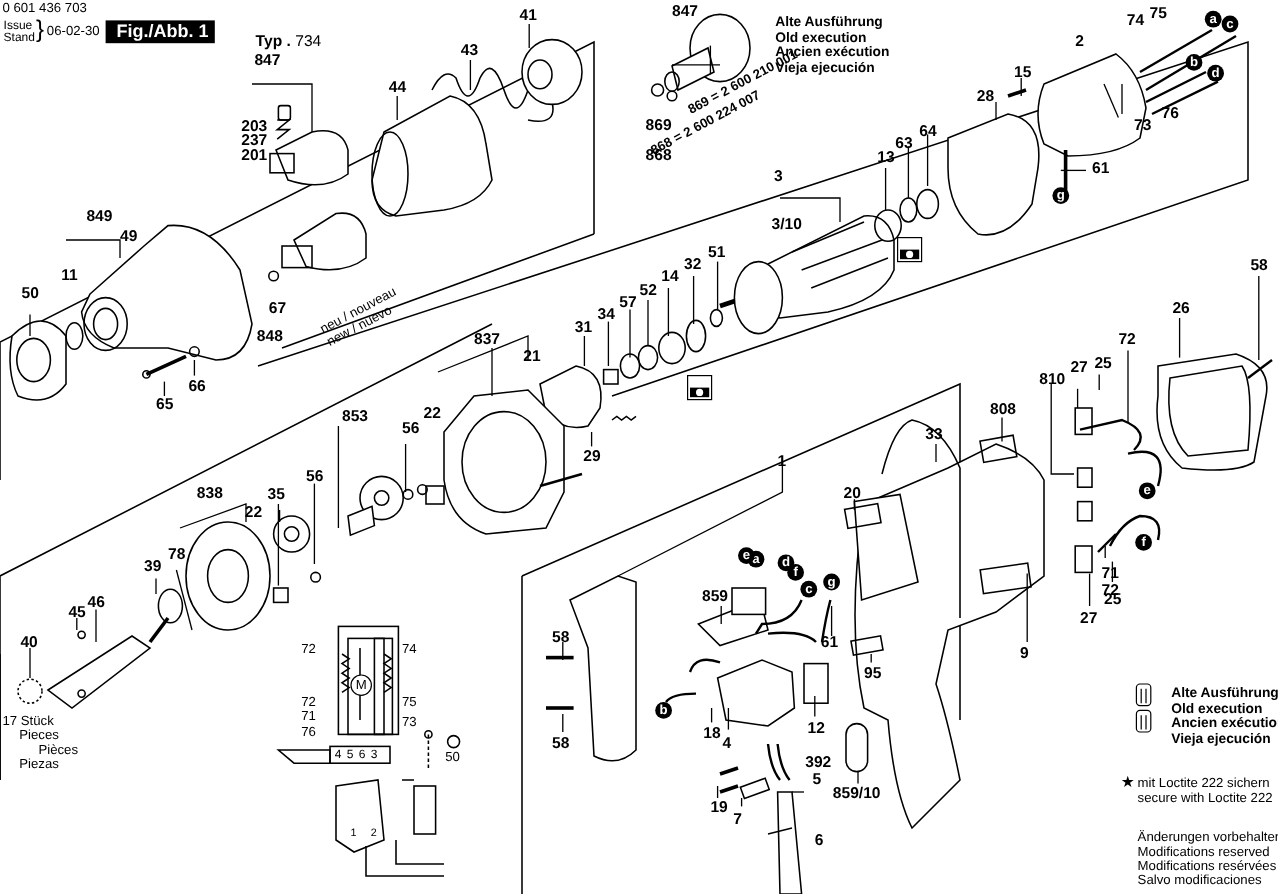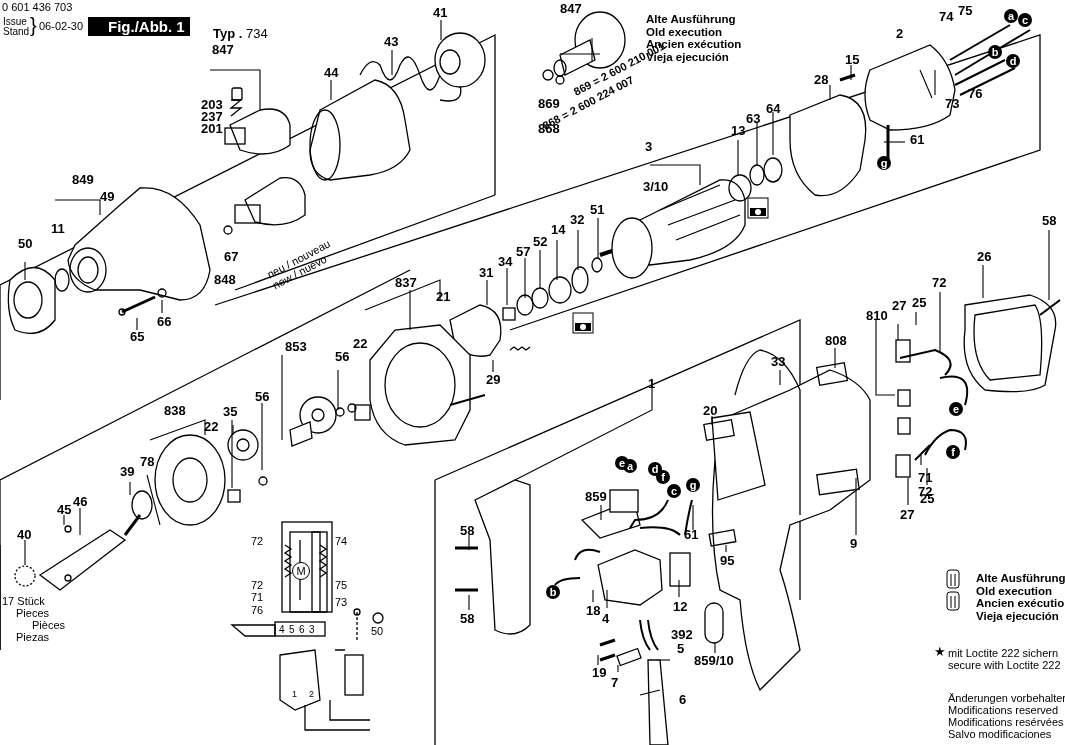--- a/index.html
+++ b/index.html
@@ -2,21 +2,21 @@
 <html><head>
 <meta charset="utf-8">
 <style>
   html, body { margin:0; padding:0; background:#ffffff; }
   body { width:1065px; height:745px; position:relative; overflow:hidden;
          font-family:"Liberation Sans", sans-serif; color:#000; }
   #diagram { position:absolute; left:0; top:0; width:1065px; height:745px; }
   .txt { position:absolute; white-space:nowrap; line-height:1; }
   .hdr { font-size:11px; }
   .issue { font-size:10px; line-height:10px; }
-  .figbox { background:#000; color:#fff; font-weight:bold; font-size:15px; padding:2px 5px 2px 20px; }
+  .figbox { background:#000; color:#fff; font-weight:bold; font-size:15px; padding:2px 5px 2px 9px; }
   .lbl { font-weight:bold; font-size:13px; }
   .note { font-weight:bold; font-size:11.5px; line-height:12.5px; }
   .plain { font-size:11px; line-height:12px; }
   .pn { font-size:11px; }
 </style>
 </head>
 <body>
 
 <div id="diagram">
 

